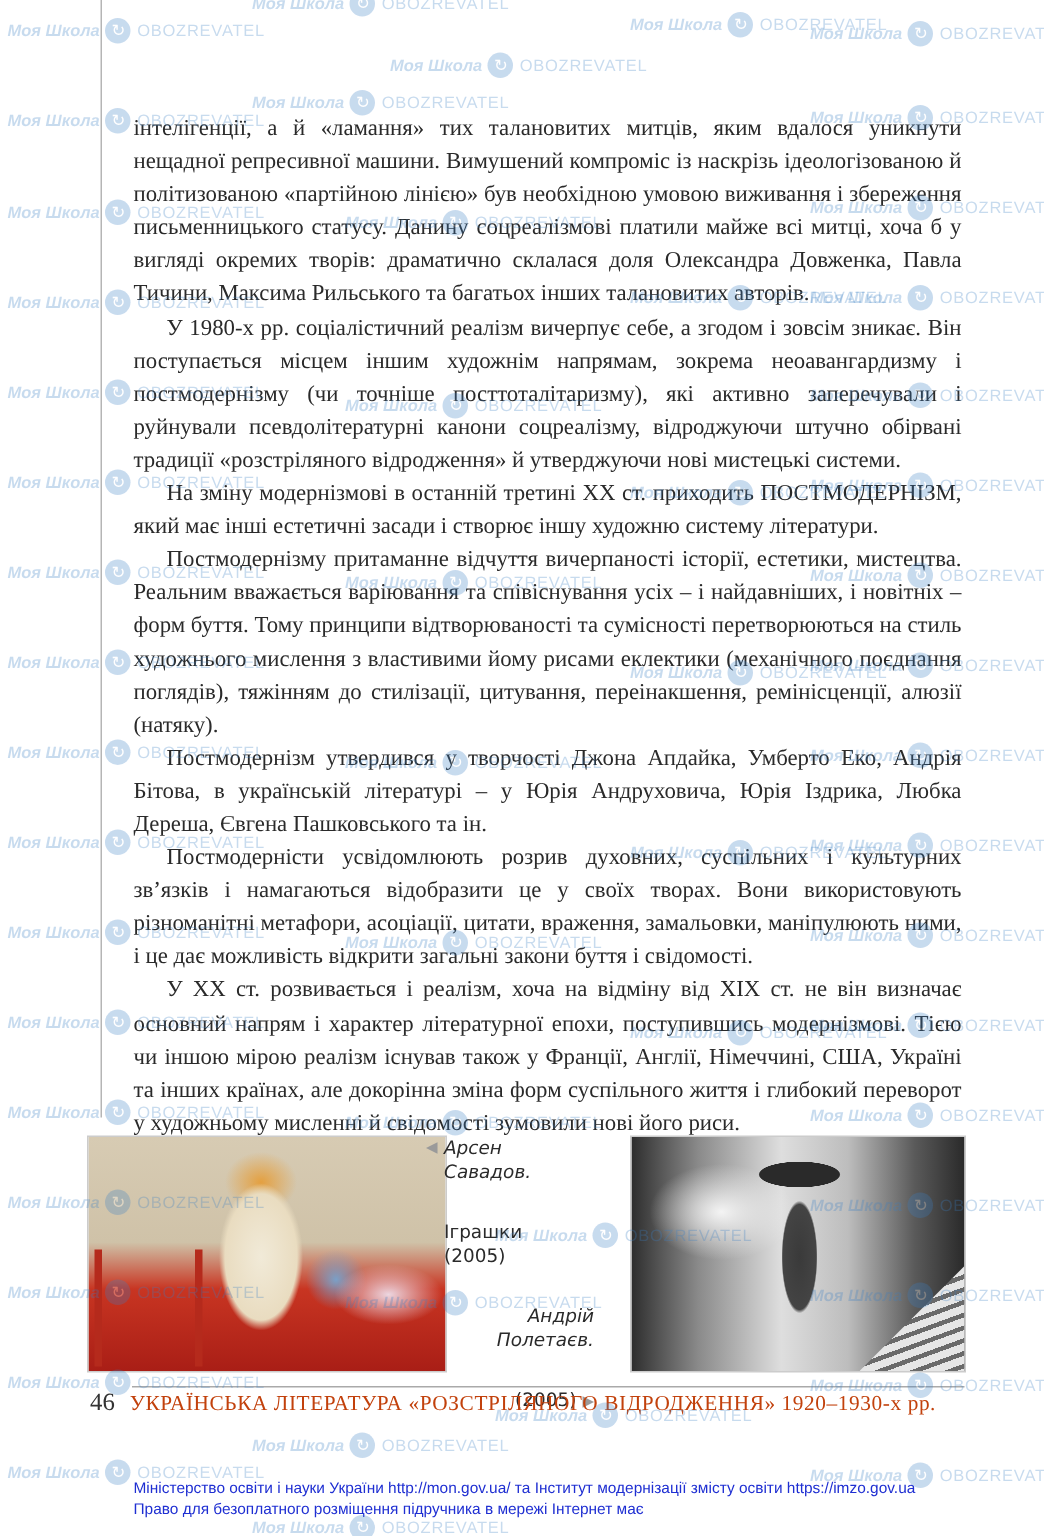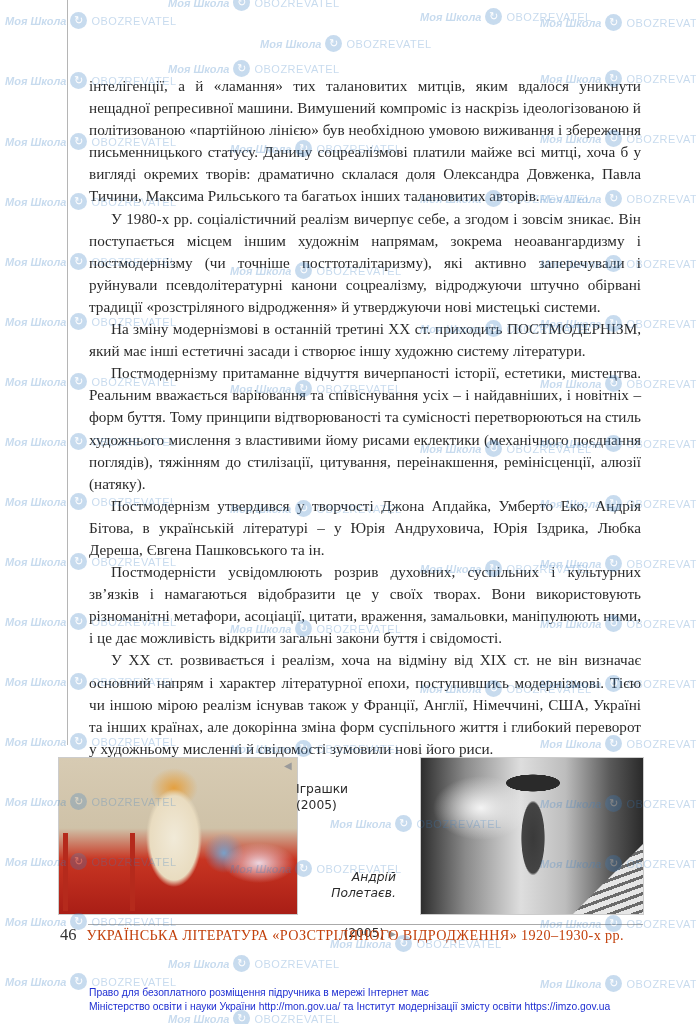--- a/index.html
+++ b/index.html
@@ -105,40 +105,41 @@
   <p>Постмодернізм утвердився у творчості Джона Апдайка, Умберто Еко, Андрія Бітова, в українській літературі – у Юрія Андруховича, Юрія Іздрика, Любка Дереша, Євгена Пашковського та ін.</p>
   <p>Постмодерністи усвідомлюють розрив духовних, суспільних і культурних зв’язків і намагаються відобразити це у своїх творах. Вони використовують різноманітні метафори, асоціації, цитати, враження, замальовки, маніпулюють ними, і це дає можливість відкрити загальні закони буття і свідомості.</p>
   <p>У ХХ ст. розвивається і реалізм, хоча на відміну від ХІХ ст. не він визначає основний напрям і характер літературної епохи, поступившись модернізмові. Тією чи іншою мірою реалізм існував також у Франції, Англії, Німеччині, США, Україні та інших країнах, але докорінна зміна форм суспільного життя і глибокий переворот у художньому мисленні й свідомості зумовили нові його риси.</p>
 </div>
 
 <div class="figure-left">
   <div class="chair"></div>
 </div>
 <div class="caption caption-1">
   <span class="arrow">◀</span>
+  <span class="author">Арсен Савадов.</span>
   <span class="title">Іграшки (2005)</span>
 </div>
 
 <div class="figure-right">
   <div class="stairs"></div>
 </div>
 <div class="caption caption-2">
   <span class="author">Андрій Полетаєв.</span>
   <span class="title"><span>(2005)</span><span class="arrow">▶</span></span>
 </div>
 
 <div class="footer-rule"></div>
 <div class="footer">
   <span class="page-num">46</span>
   <span class="running-title">УКРАЇНСЬКА ЛІТЕРАТУРА «РОЗСТРІЛЯНОГО ВІДРОДЖЕННЯ» 1920–1930-х рр.</span>
 </div>
 
 <div class="license">
+  <div>Міністерство освіти і науки України http://mon.gov.ua/ та Інститут модернізації змісту освіти https://imzo.gov.ua</div>
   <div>Право для безоплатного розміщення підручника в мережі Інтернет має</div>
-  <div>Міністерство освіти і науки України http://mon.gov.ua/ та Інститут модернізації змісту освіти https://imzo.gov.ua</div>
 </div>
 
 <div class="watermarks" id="wm-layer">
     <div class="wm" style="left: 5px; top: 12px;">
       <span class="wm-school">Моя Школа</span>
       <span class="wm-logo">↻</span>
       <span class="wm-brand">OBOZREVATEL</span>
     </div>
     <div class="wm" style="left: 168px; top: -6px;">
       <span class="wm-school">Моя Школа</span>

